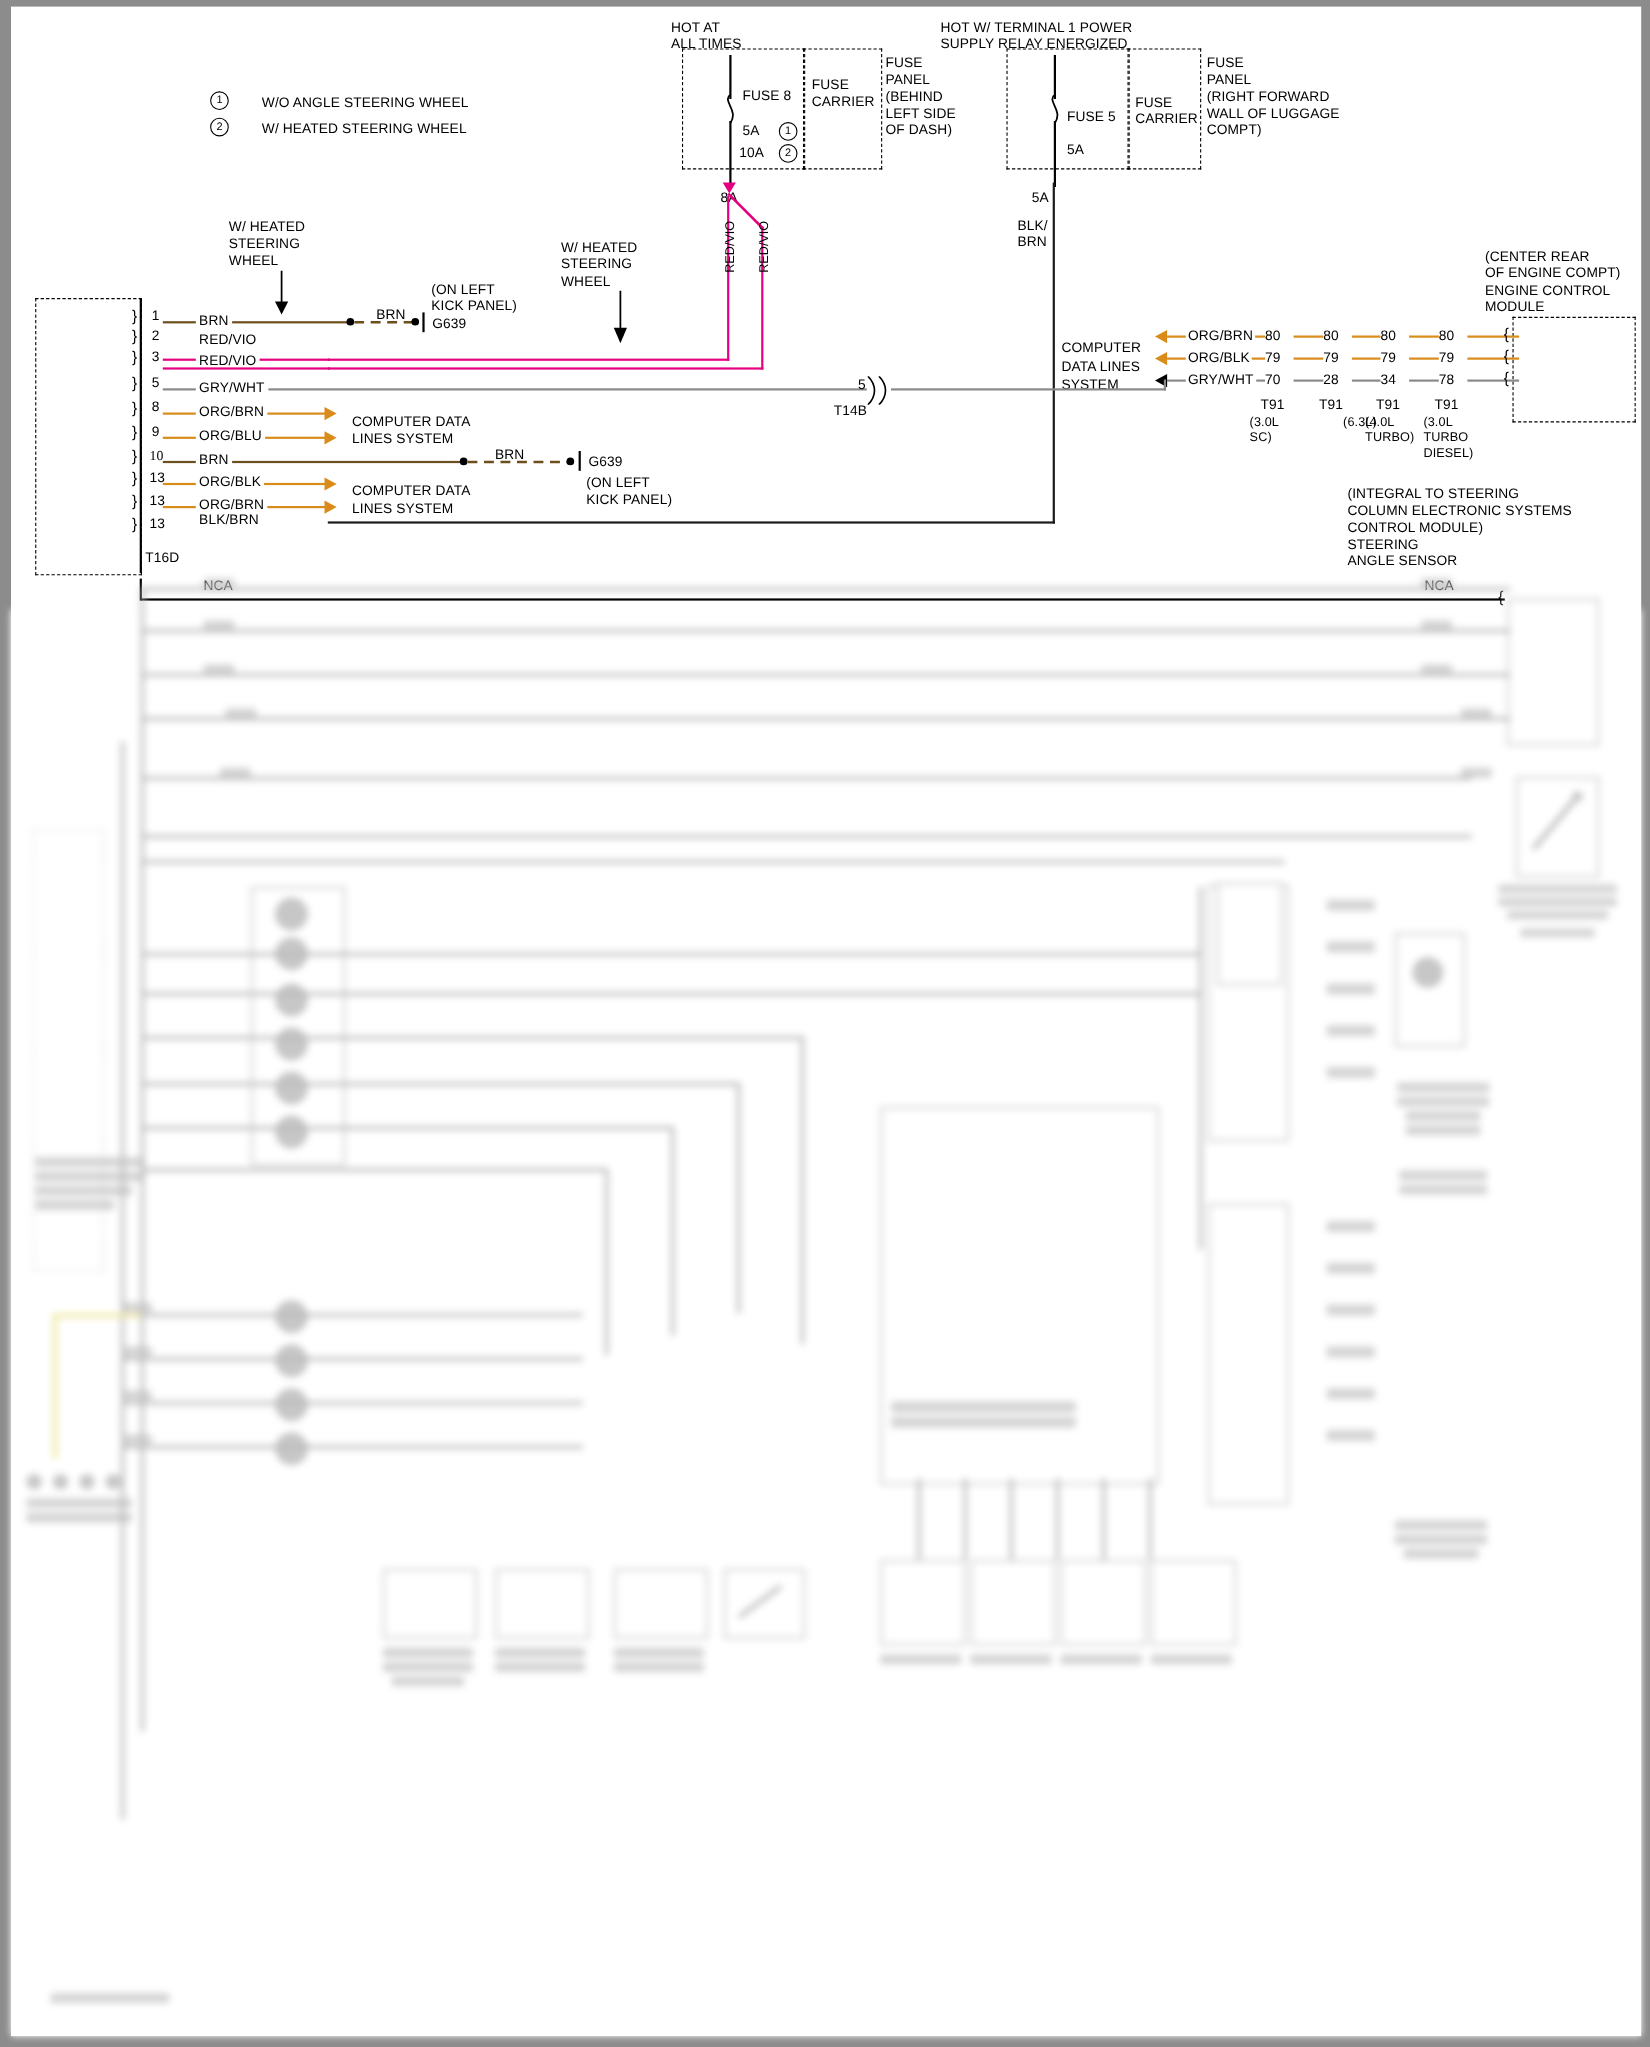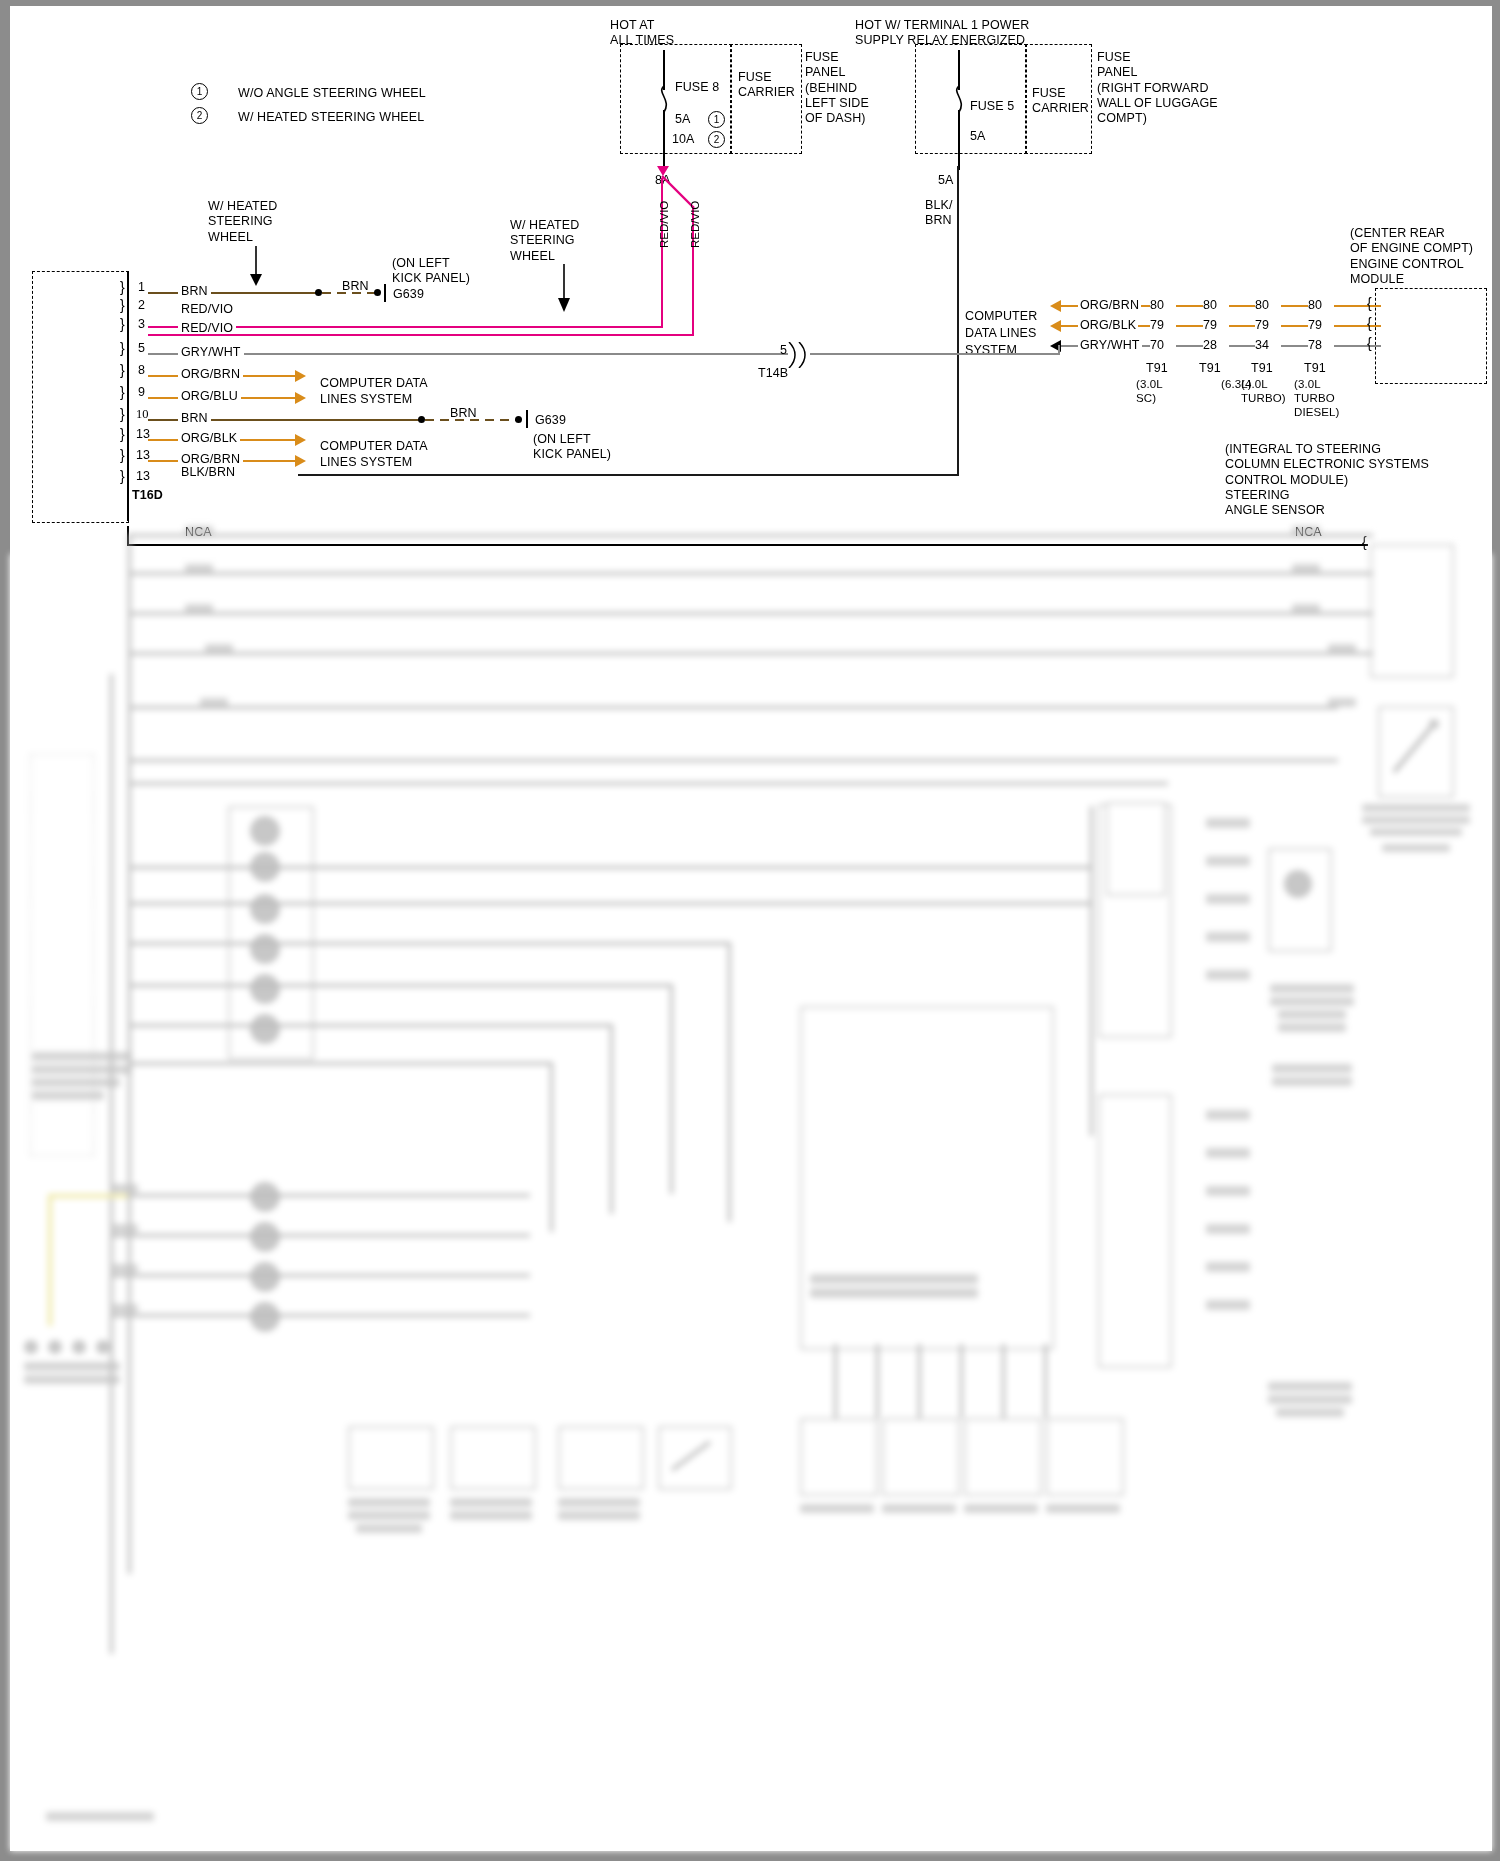--- a/index.html
+++ b/index.html
@@ -177,21 +177,21 @@
     <div class="conn" style="left:1357px;top:329px;">{</div>
 
     <div class="txt c" style="left:1215px;top:436px;width:290px;">(INTEGRAL TO STEERING
 COLUMN ELECTRONIC SYSTEMS
 CONTROL MODULE)
 STEERING
 ANGLE SENSOR</div>
 
     <div class="dash-box" style="left:22px;top:265px;width:95px;height:250px;"></div>
     <div class="ln v" style="left:117px;top:265px;height:250px;"></div>
-    <div class="txt" style="left:122px;top:482px;font-weight:bold;">T16D</div>
+    <div class="txt" style="left:122px;top:494px;">T16D</div>
 
     <div class="conn" style="left:110px;top:273px;">}</div>
     <div class="txt" style="left:128px;top:274px;">1</div>
     <div class="wire brn h" style="left:138px;top:286px;width:170px;height:2.4px;"></div>
     <div class="txt" style="left:168px;top:278px;background:#fff;padding:0 3px;">BRN</div>
     <div class="dot" style="left:305px;top:283px;"></div>
     <svg style="position:absolute;left:312px;top:282px;width:56px;height:10px;">
       <line x1="0" y1="5" x2="56" y2="5" stroke="#6b4f1d" stroke-width="2.2" stroke-dasharray="9,6"></line>
     </svg>
     <div class="txt" style="left:332px;top:273px;">BRN</div>

